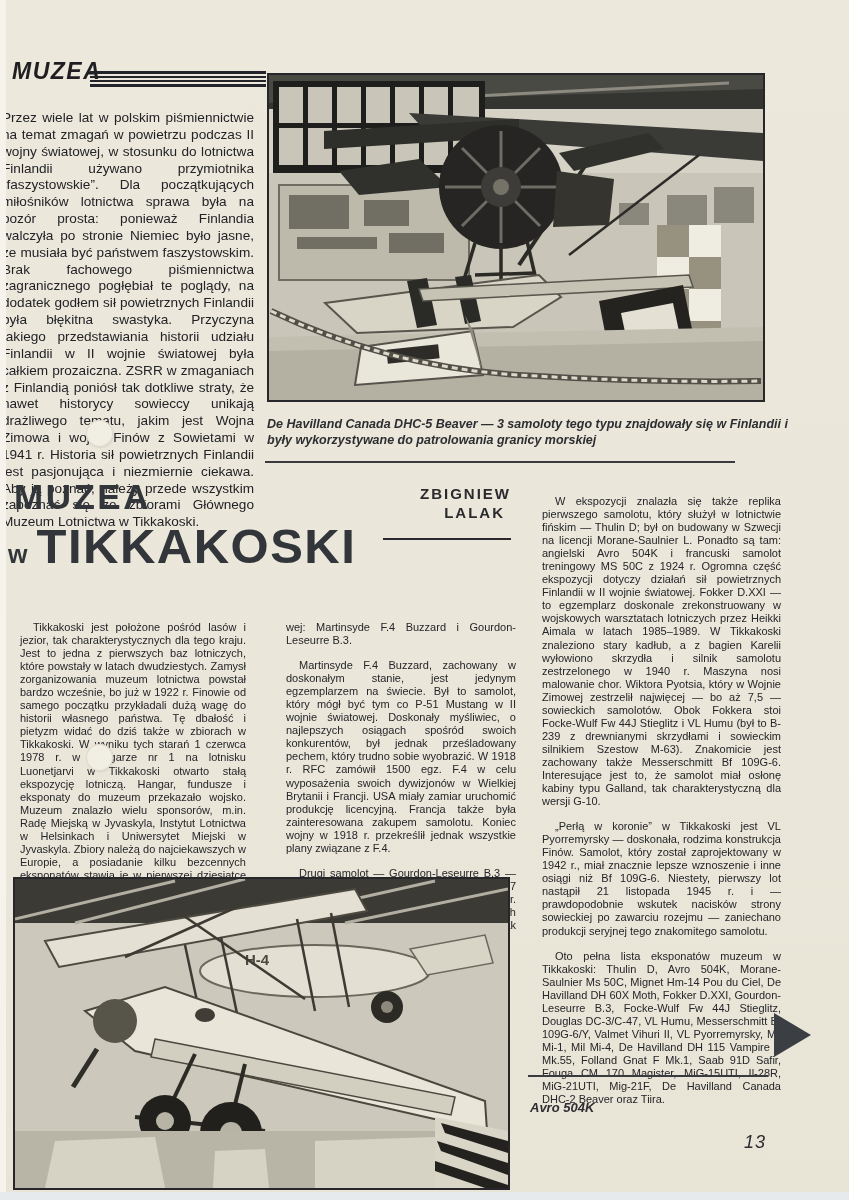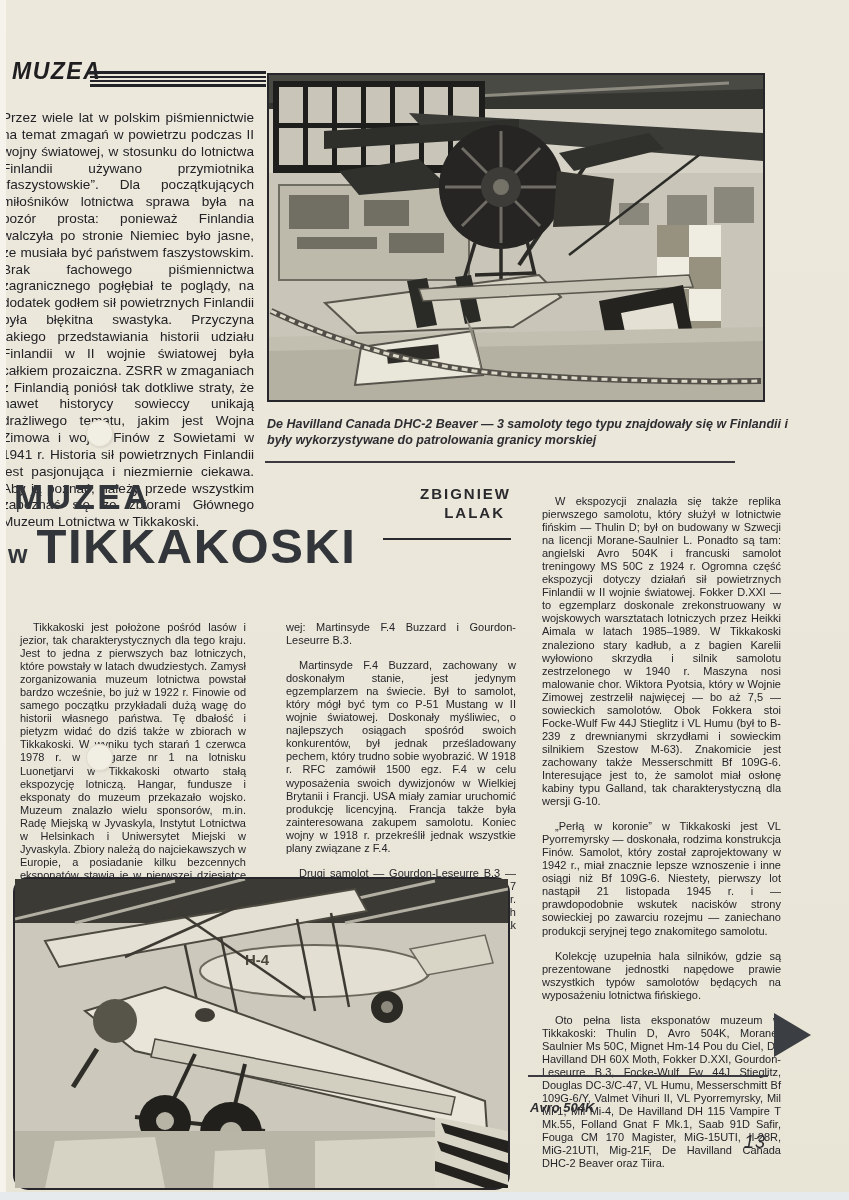--- a/index.html
+++ b/index.html
@@ -173,21 +173,21 @@
         <polygon points="196,240 214,300 204,256" fill="#8d8a7e"></polygon>
       </g>
 
       <g>
         <path d="M2,236 Q120,292 250,300 T492,306" fill="none" stroke="#514f47" stroke-width="6"></path>
         <path d="M2,236 Q120,292 250,300 T492,306" fill="none" stroke="#ddd9ca" stroke-width="3" stroke-dasharray="6 4"></path>
       </g>
     </svg>
   </div>
 
-  <div class="caption" style="left:267px;top:416px;width:525px;">De Havilland Canada DHC-2 Beaver — 3 samoloty tego typu znajdowały się w Finlandii i były wykorzystywane do patrolowania granicy morskiej</div>
+  <div class="caption" style="left:267px;top:416px;width:525px;">De Havilland Canada DHC-5 Beaver — 3 samoloty tego typu znajdowały się w Finlandii i były wykorzystywane do patrolowania granicy morskiej</div>
   <div class="rule" style="left:265px;top:461px;width:470px;"></div>
 
   <div class="intro-col">Przez wiele lat w polskim piśmiennictwie na temat zmagań w powietrzu podczas II wojny światowej, w stosunku do lotnictwa Finlandii używano przymiotnika „faszystowskie”. Dla początkujących miłośników lotnictwa sprawa była na pozór prosta: ponieważ Finlandia walczyła po stronie Niemiec było jasne, że musiała być państwem faszystowskim. Brak fachowego piśmiennictwa zagranicznego pogłębiał te poglądy, na dodatek godłem sił powietrznych Finlandii była błękitna swastyka. Przyczyna takiego przedstawiania historii udziału Finlandii w II wojnie światowej była całkiem prozaiczna. ZSRR w zmaganiach z Finlandią poniósł tak dotkliwe straty, że nawet historycy sowieccy unikają drażliwego tematu, jakim jest Wojna Zimowa i wojna Finów z Sowietami w 1941 r. Historia sił powietrznych Finlandii jest pasjonująca i niezmiernie ciekawa. Aby ją poznać, należy przede wszystkim zapoznać się ze zbiorami Głównego Muzeum Lotnictwa w Tikkakoski.</div>
 
   <div class="headline">
     <div class="hl-line">MUZEA</div>
     <div class="hl-row">
       <span class="hl-w">w</span><span class="hl-big">TIKKAKOSKI</span>
     </div>
   </div>
@@ -201,25 +201,24 @@
     <p>Tikkakoski jest położone pośród lasów i jezior, tak charakterystycznych dla tego kraju. Jest to jedna z pierwszych baz lotniczych, które powstały w latach dwudziestych. Zamysł zorganizowania muzeum lotnictwa powstał bardzo wcześnie, bo już w 1922 r. Finowie od samego początku przykładali dużą wagę do historii własnego państwa. Tę dbałość i pietyzm widać do dziś także w zbiorach w Tikkakoski. W wyniku tych starań 1 czerwca 1978 r. w hangarze nr 1 na lotnisku Luonetjarvi w Tikkakoski otwarto stałą ekspozycję lotniczą. Hangar, fundusze i eksponaty do muzeum przekazało wojsko. Muzeum znalazło wielu sponsorów, m.in. Radę Miejską w Jyvaskyla, Instytut Lotnictwa w Helsinkach i Uniwersytet Miejski w Jyvaskyla. Zbiory należą do najciekawszych w Europie, a posiadanie kilku bezcennych eksponatów stawia je w pierwszej dziesiątce na świecie. Do najcenniejszych eksponatów należą zapewne dwa samoloty z okresu I wojny świato-</p>
   </div>
   <div class="body-col" id="col2">
     <p class="no-indent">wej: Martinsyde F.4 Buzzard i Gourdon-Leseurre B.3.</p>
     <p>Martinsyde F.4 Buzzard, zachowany w doskonałym stanie, jest jedynym egzemplarzem na świecie. Był to samolot, który mógł być tym co P-51 Mustang w II wojnie światowej. Doskonały myśliwiec, o najlepszych osiągach spośród swoich konkurentów, był jednak prześladowany pechem, który trudno sobie wyobrazić. W 1918 r. RFC zamówił 1500 egz. F.4 w celu wyposażenia swoich dywizjonów w Wielkiej Brytanii i Francji. USA miały zamiar uruchomić produkcję licencyjną. Francja także była zainteresowana zakupem samolotu. Koniec wojny w 1918 r. przekreślił jednak wszystkie plany związane z F.4.</p>
     <p>Drugi samolot — Gourdon-Leseurre B.3 — to francuski górnopłat zaprojektowany w 1917 r., zaprezentowany po raz pierwszy w 1920 r. w Paryżu. Był on jednym z lepszych samolotów w swojej klasie. Nie znalazł jednak uznania w oczach dowódców francuskich.</p>
   </div>
   <div class="body-col" id="col3">
     <p>W ekspozycji znalazła się także replika pierwszego samolotu, który służył w lotnictwie fińskim — Thulin D; był on budowany w Szwecji na licencji Morane-Saulnier L. Ponadto są tam: angielski Avro 504K i francuski samolot treningowy MS 50C z 1924 r. Ogromna część ekspozycji dotyczy działań sił powietrznych Finlandii w II wojnie światowej. Fokker D.XXI — to egzemplarz doskonale zrekonstruowany w wojskowych warsztatach lotniczych przez Heikki Aimala w latach 1985–1989. W Tikkakoski znaleziono stary kadłub, a z bagien Karelii wyłowiono skrzydła i silnik samolotu zestrzelonego w 1940 r. Maszyna nosi malowanie chor. Wiktora Pyotsia, który w Wojnie Zimowej zestrzelił najwięcej — bo aż 7,5 — sowieckich samolotów. Obok Fokkera stoi Focke-Wulf Fw 44J Stieglitz i VL Humu (był to B-239 z drewnianymi skrzydłami i sowieckim silnikiem Szestow M-63). Znakomicie jest zachowany także Messerschmitt Bf 109G-6. Interesujące jest to, że samolot miał osłonę kabiny typu Galland, tak charakterystyczną dla wersji G-10.</p>
     <p>„Perłą w koronie” w Tikkakoski jest VL Pyorremyrsky — doskonała, rodzima konstrukcja Finów. Samolot, który został zaprojektowany w 1942 r., miał znacznie lepsze wznoszenie i inne osiągi niż Bf 109G-6. Niestety, pierwszy lot nastąpił 21 listopada 1945 r. i — prawdopodobnie wskutek nacisków strony sowieckiej po zawarciu rozejmu — zaniechano produkcji seryjnej tego znakomitego samolotu.</p>
-    <p>Kolekcję uzupełnia hala silników, gdzie są prezentowane jednostki napędowe prawie wszystkich typów samolotów będących na wyposażeniu lotnictwa fińskiego.</p>
     <p>Oto pełna lista eksponatów muzeum w Tikkakoski: Thulin D, Avro 504K, Morane-Saulnier Ms 50C, Mignet Hm-14 Pou du Ciel, De Havilland DH 60X Moth, Fokker D.XXI, Gourdon-Leseurre B.3, Focke-Wulf Fw 44J Stieglitz, Douglas DC-3/C-47, VL Humu, Messerschmitt Bf 109G-6/Y, Valmet Vihuri II, VL Pyorremyrsky, Mil Mi-1, Mil Mi-4, De Havilland DH 115 Vampire T Mk.55, Folland Gnat F Mk.1, Saab 91D Safir, Fouga CM 170 Magister, MiG-15UTI, Il-28R, MiG-21UTI, Mig-21F, De Havilland Canada DHC-2 Beaver oraz Tiira.</p>
   </div>
 
-  <div class="photo" style="left:13px;top:877px;width:497px;height:313px;border-radius:15px;">
+  <div class="photo" style="left:13px;top:877px;width:497px;height:313px;">
     <svg viewBox="0 0 493 309" preserveAspectRatio="none">
       <rect x="0" y="0" width="493" height="309" fill="#ccc8bc"></rect>
 
       <rect x="0" y="0" width="493" height="44" fill="#3b3a35"></rect>
       <g stroke="#b2afa2" stroke-width="3">
         <line x1="0" y1="40" x2="160" y2="2"></line>
           <line x1="60" y1="44" x2="230" y2="0"></line>
         <line x1="250" y1="40" x2="420" y2="2"></line>
           <line x1="330" y1="44" x2="493" y2="10"></line>
       </g>

